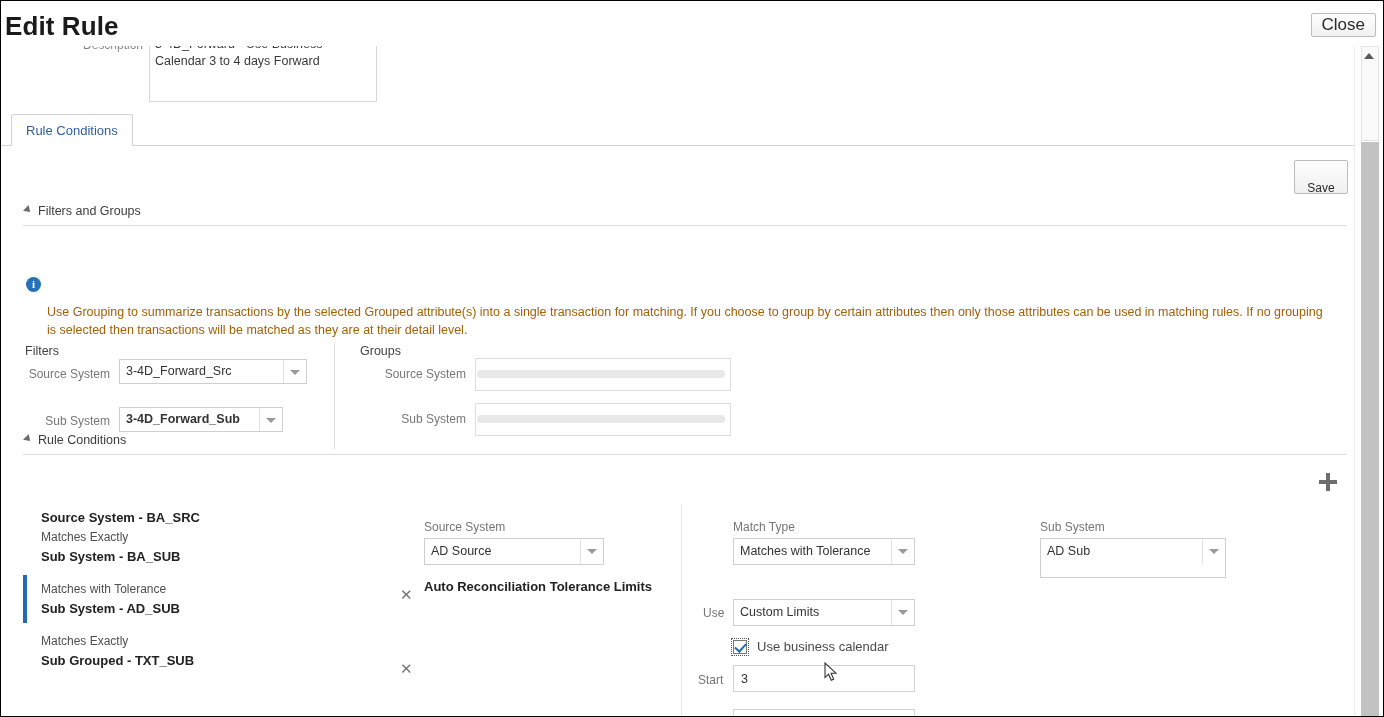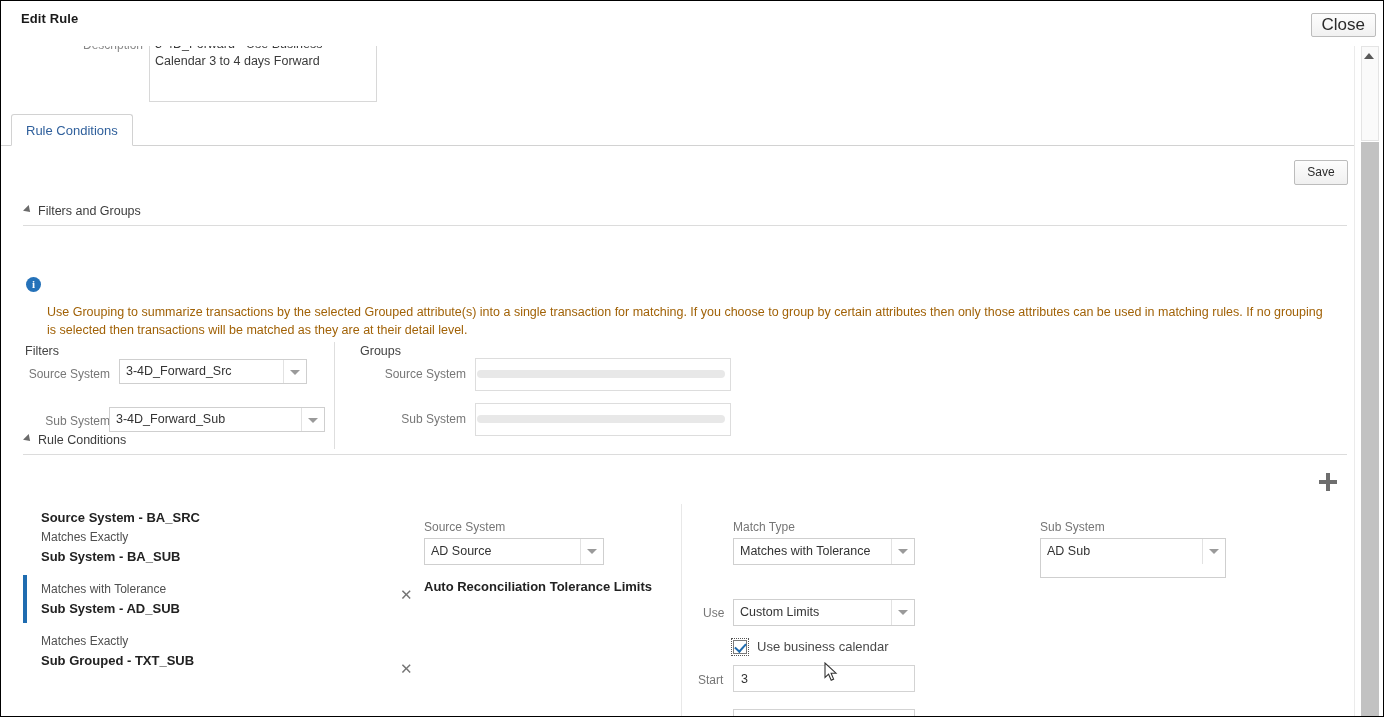--- a/index.html
+++ b/index.html
@@ -27,22 +27,22 @@
   .win-header {
     position: absolute;
     left: 0; top: 0;
     width: 1384px;
     height: 45px;
     background: #ffffff;
     box-sizing: border-box;
   }
   .win-title {
     position: absolute;
-    left: 20px; top: 10px;
-    font-size: 13px;
+    left: 4px; top: 10px;
+    font-size: 26px;
     font-weight: bold;
     color: #1a1a1a;
     letter-spacing: 0.1px;
   }
   .close-btn {
     position: absolute;
     right: 9px; top: 12px;
     min-width: 56px;
     height: 24px;
     line-height: 22px;
@@ -188,21 +188,21 @@
     right: 8px; top: 114px;
     min-width: 54px;
     height: 25px;
     line-height: 23px;
     text-align: center;
     font-size: 12px;
     color: #2b2b2b;
     background: linear-gradient(to bottom, #fdfdfd 0%, #f0f0f0 100%);
     border: 1px solid #bcbcbc;
     border-radius: 2px;
-    padding: 0 10px;
+    padding: 16px 10px;
     box-sizing: border-box;
     cursor: pointer;
   }
 
   
   .section-hdr {
     position: absolute;
     font-size: 12.5px;
     color: #3d3d3d;
     white-space: nowrap;
@@ -485,21 +485,21 @@
     <div class="info-icon">i</div>
     <div class="info-line2">Use Grouping to summarize transactions by the selected Grouped attribute(s) into a single transaction for matching. If you choose to group by certain attributes then only those attributes can be used in matching rules. If no grouping is selected then transactions will be matched as they are at their detail level.</div>
 
     <div class="grp-title" style="left:24px; top:298px;">Filters</div>
     <div class="fld-label" style="left:20px; top:321px; width:89px; line-height:15px;">Source System</div>
     <div class="sel" style="left:118px; top:313px; width:188px;">
       <span>3-4D_Forward_Src</span>
       <span class="arrowbox"></span>
     </div>
     <div class="fld-label" style="left:20px; top:368px; width:89px;">Sub System</div>
-    <div class="sel" style="left:108px; top:361px; width:216px;">
+    <div class="sel" style="left:118px; top:361px; width:164px;font-weight:bold;">
       <span>3-4D_Forward_Sub</span>
       <span class="arrowbox"></span>
     </div>
 
     <div class="vdivider"></div>
 
     <div class="grp-title" style="left:359px; top:298px;">Groups</div>
     <div class="fld-label" style="left:355px; top:321px; width:110px;">Source System</div>
     <div class="listbox" style="left:474px; top:312px;">
       <span class="hthumb" style="width:248px;"></span>

